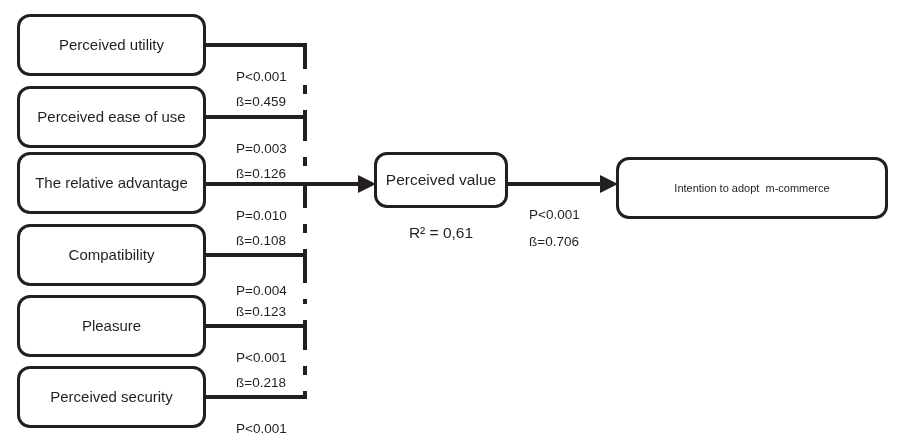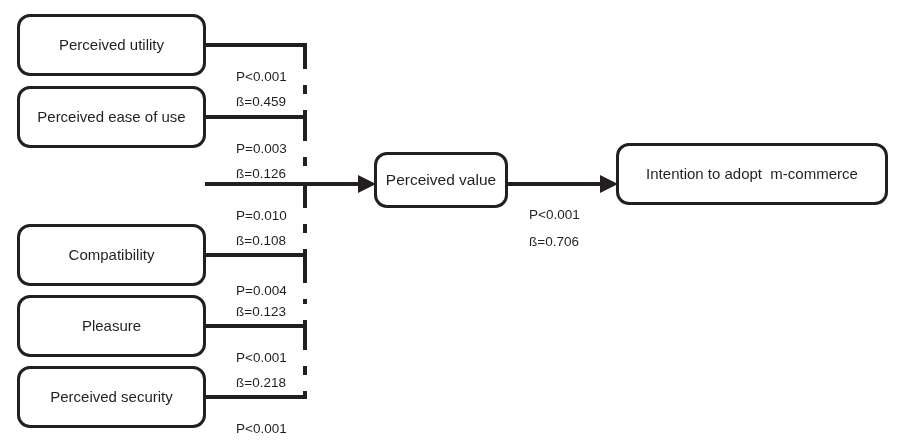--- a/index.html
+++ b/index.html
@@ -39,24 +39,24 @@
   }
   .mediator-box {
     left: 374px;
     top: 152px;
     width: 134px;
     height: 56px;
     font-size: 15.5px;
   }
   .outcome-box {
     left: 616px;
-    top: 143px;
+    top: 157px;
     width: 272px;
     height: 62px;
-    font-size: 15px;
+    font-size: 11px;
   }
   
   .hline {
     position: absolute;
     left: 205px;
     width: 102px;
     height: 4px;
     background: #231f20;
     z-index: 1;
   }
@@ -128,20 +128,23 @@
   <div class="path-label" style="top:26px">P&lt;0.001</div>
   <div class="path-label" style="top:51px">ß=0.459</div>
 
   <div class="node predictor" style="top:86px">
     <span>Perceived ease of use</span>
   </div>
   <div class="hline" style="top:115px"></div>
   <div class="path-label" style="top:98px">P=0.003</div>
   <div class="path-label" style="top:123px">ß=0.126</div>
 
+  <div class="node predictor" style="top:152px">
+    <span>The relative advantage</span>
+  </div>
   <div class="hline main" style="top:182px"></div>
   <div class="path-label" style="top:165px">P=0.010</div>
   <div class="path-label" style="top:190px">ß=0.108</div>
 
   <div class="node predictor" style="top:224px">
     <span>Compatibility</span>
   </div>
   <div class="hline" style="top:253px"></div>
   <div class="path-label" style="top:240px">P=0.004</div>
   <div class="path-label" style="top:261px">ß=0.123</div>
@@ -160,20 +163,21 @@
   <div class="path-label" style="top:378px">P&lt;0.001</div>
   <div class="path-label" style="top:403px">ß=0.219</div>
 
   <div class="vline"></div>
 
   <div class="arrowhead" style="left:358px; top:175px"></div>
 
   <div class="node mediator-box">
     <span>Perceived value</span>
   </div>
+  <div class="r2-label r2-mediator">R² = 0,61</div>
 
   <div class="hline final" style="top:182px"></div>
   <div class="arrowhead" style="left:600px; top:175px"></div>
   <div class="path-label final-p" style="top:164px">P&lt;0.001</div>
   <div class="path-label final-b" style="top:191px">ß=0.706</div>
 
   <div class="node outcome-box">
     <span>Intention to adopt  m-commerce</span>
   </div>
 

